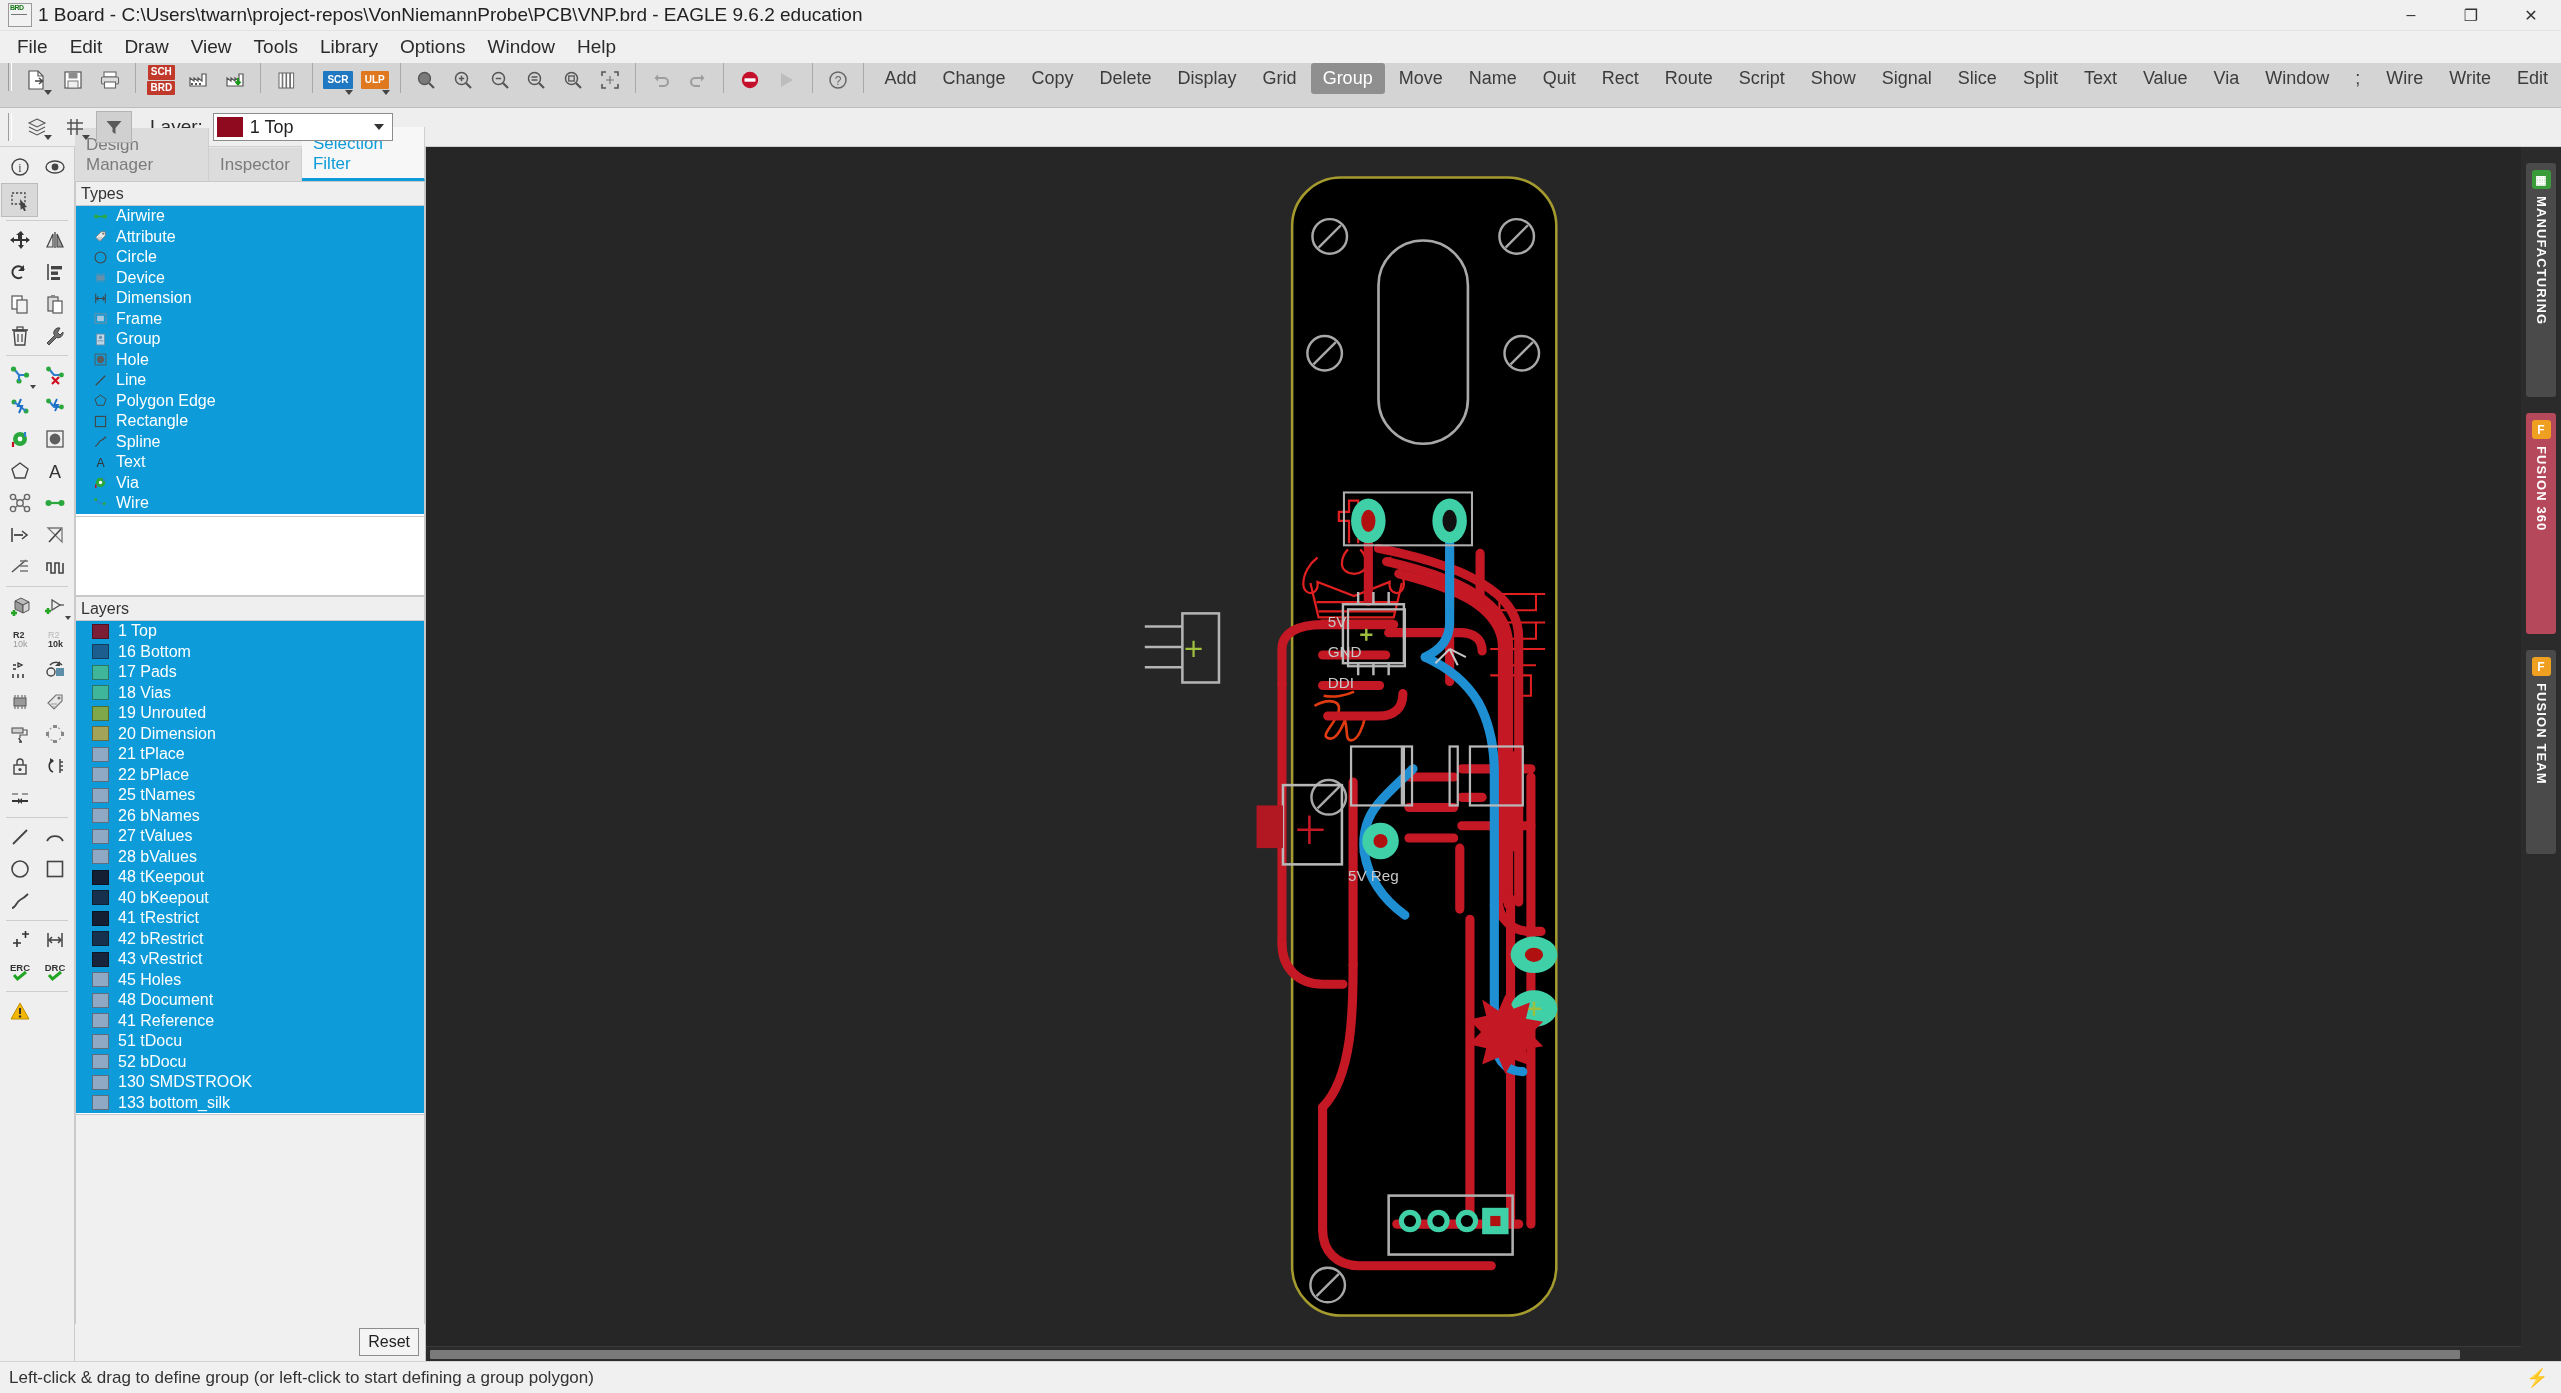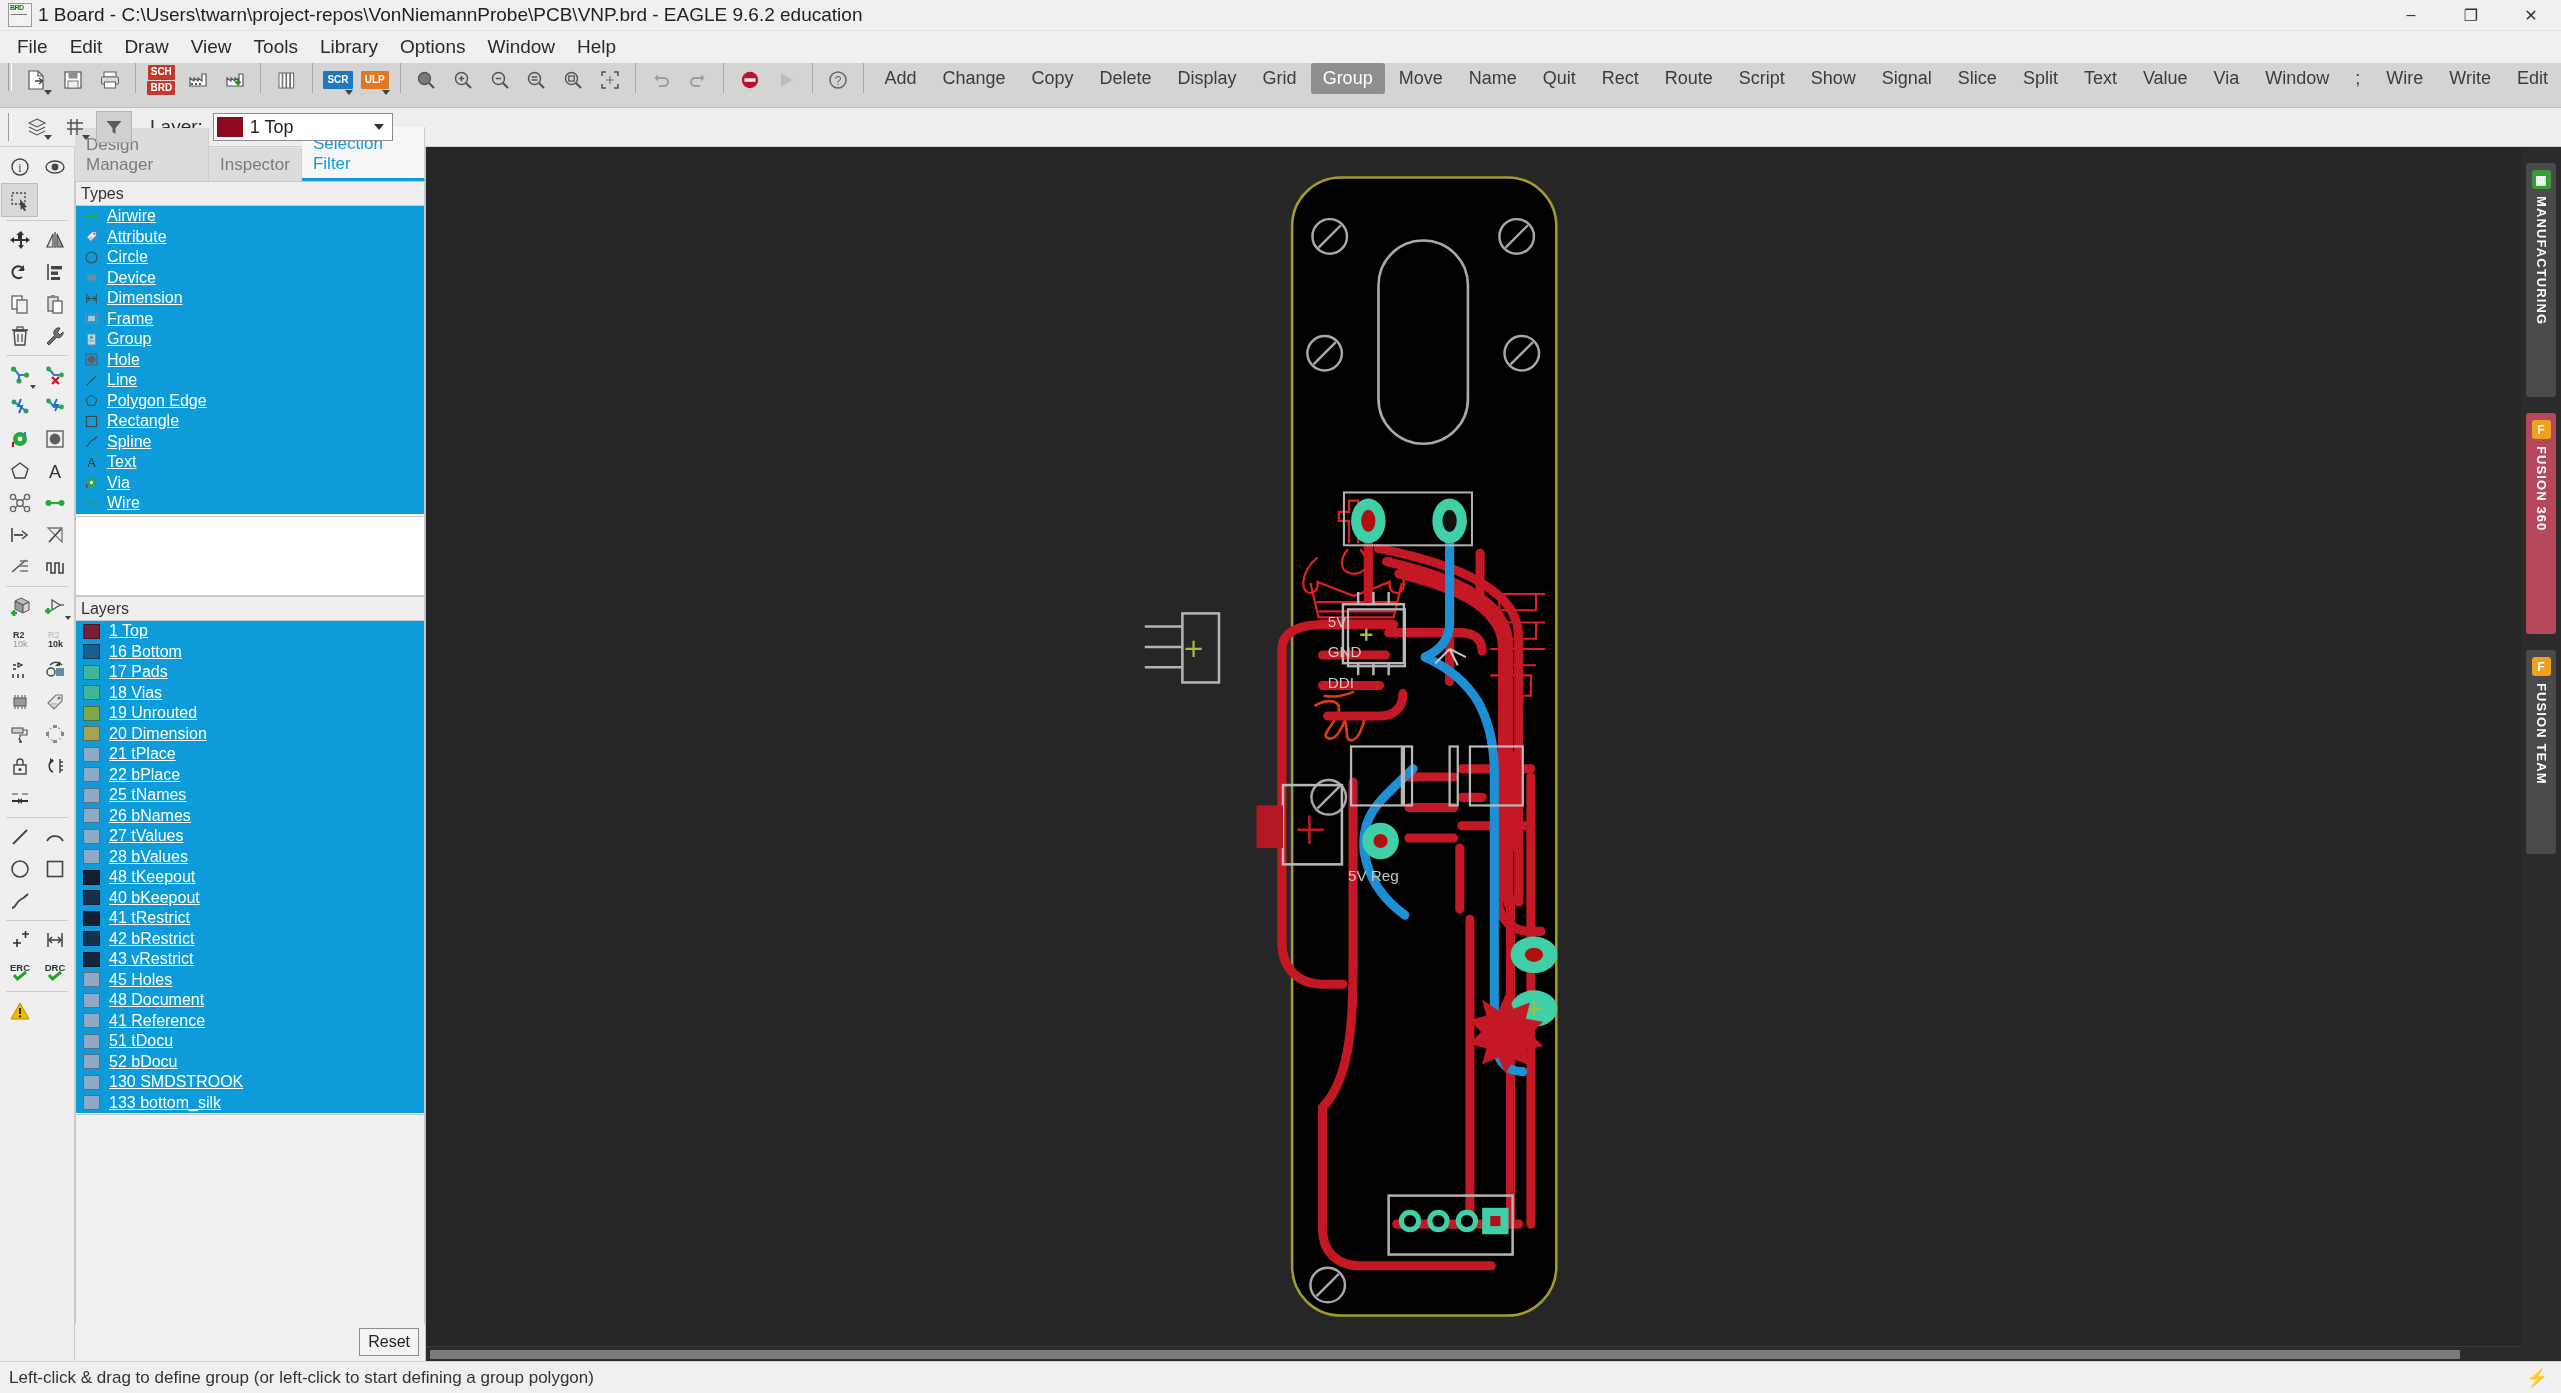--- a/index.html
+++ b/index.html
@@ -56,21 +56,21 @@
   .railsep{width:62px;height:1px;background:#cdcdcd;margin:3px 0;}
   .railcaret{position:absolute;right:1px;bottom:2px;width:0;height:0;border-left:3px solid transparent;border-right:3px solid transparent;border-top:4px solid #444;}
 
   
   .panel{width:350px;background:#f0f0f0;border-right:1px solid #c3c3c3;display:flex;flex-direction:column;flex:none;}
   .tabs{height:34px;display:flex;align-items:flex-end;background:#e6e6e6;border-bottom:1px solid #c8c8c8;flex:none;}
   .tab{padding:7px 11px 6px 11px;font-size:17px;color:#7b7b7b;background:#dcdcdc;border-right:1px solid #cfcfcf;}
   .tab.active{color:#0d9cd9;background:#f7f7f7;border-bottom:3px solid #0d9cd9;padding-bottom:4px;}
   .sec-head{height:23px;background:#efefef;border:1px solid #c9c9c9;border-top:none;display:flex;align-items:center;padding-left:5px;font-size:16px;color:#333;flex:none;}
   .listbox{background:#fff;border:1px solid #c9c9c9;border-top:none;overflow:hidden;flex:none;}
-  .lrow{display:flex;align-items:center;height:20.5px;padding-left:7px;font-size:16px;color:#fff;background:#0d9cd9;white-space:nowrap;text-decoration:underline;}
+  .lrow{display:flex;align-items:center;height:20.5px;padding-left:16px;font-size:16px;color:#fff;background:#0d9cd9;white-space:nowrap;}
   .lrow.plain{background:#fff;color:#222;}
   .licon{width:16px;height:16px;margin-right:8px;flex:none;display:flex;align-items:center;justify-content:center;}
   .lsw{width:15px;height:13px;margin-right:9px;border:1px solid rgba(0,0,0,.35);flex:none;}
   .reset-wrap{display:flex;justify-content:flex-end;padding:4px 6px 5px 0;background:#f0f0f0;}
   .reset-btn{padding:4px 8px;font-size:16px;background:#f4f4f4;border:1px solid #8d8d8d;color:#222;}
   .panel-fill{flex:1;background:#f0f0f0;border-left:1px solid #c9c9c9;border-right:1px solid #c9c9c9;}
 
   
   .canvaswrap{flex:1;display:flex;flex-direction:column;min-width:0;background:#1f1f1f;}
   .coordbar{height:34px;background:#eeeeee;display:flex;align-items:center;border-bottom:1px solid #cfcfcf;flex:none;}

